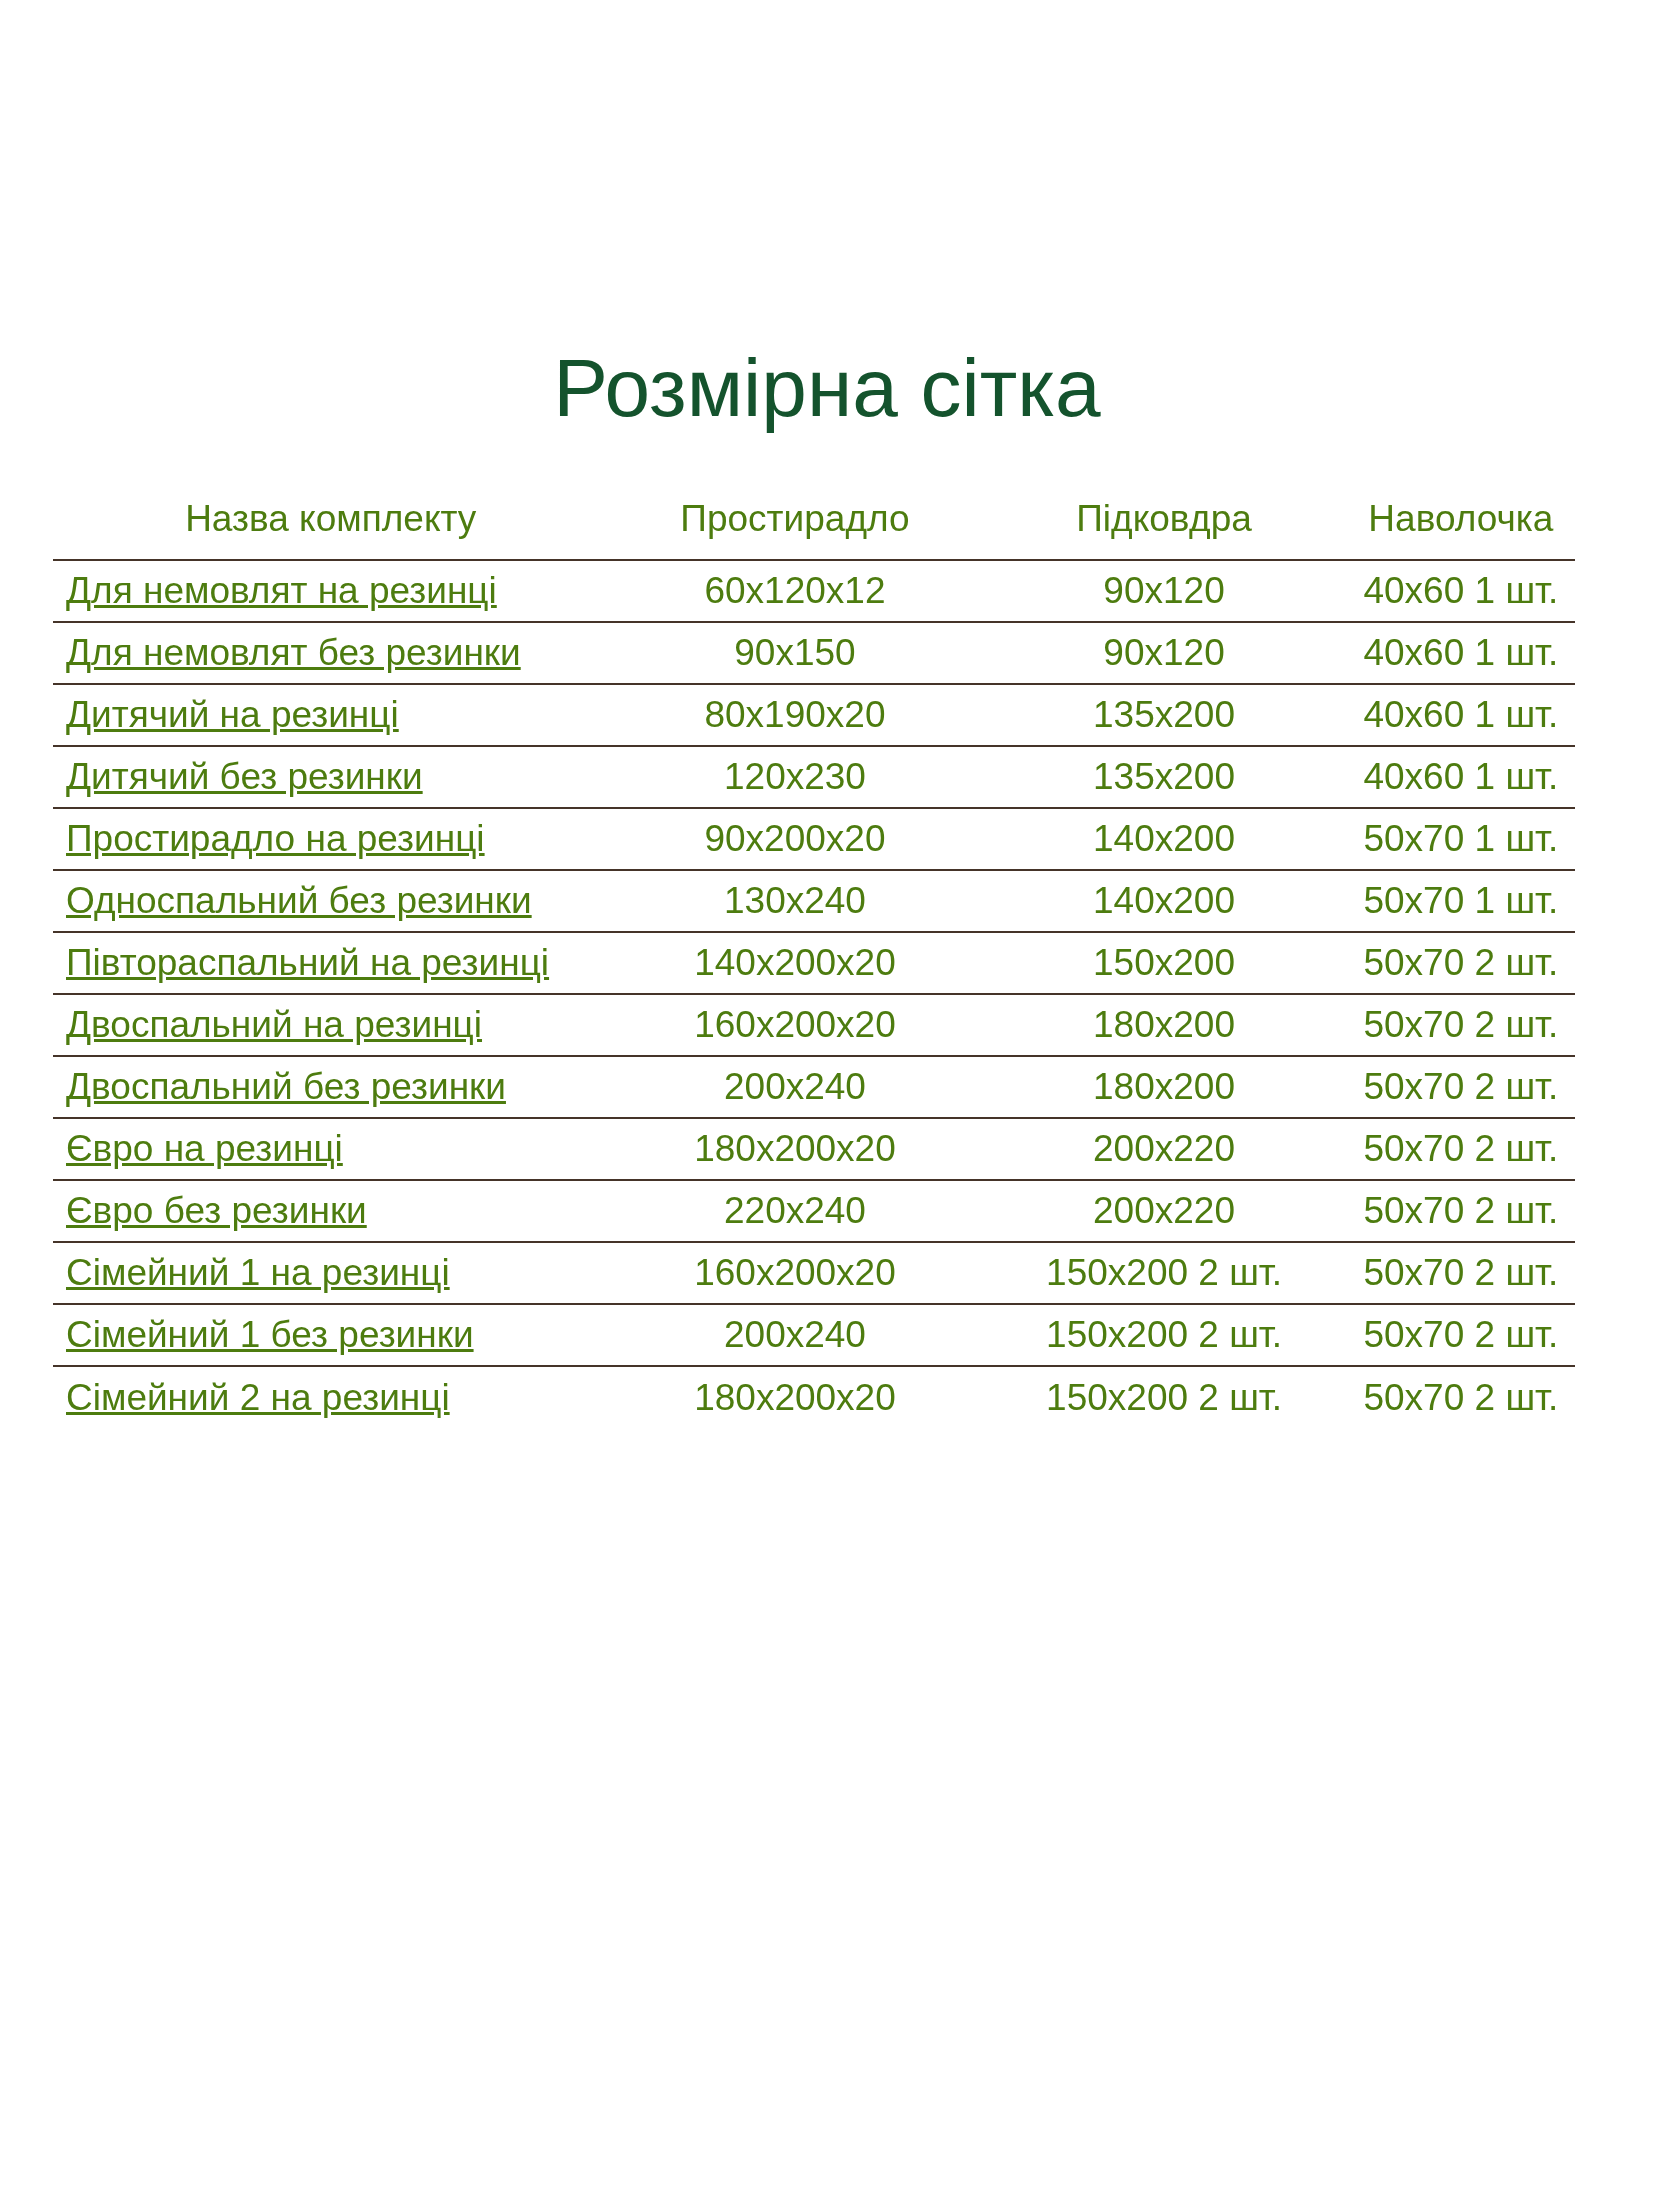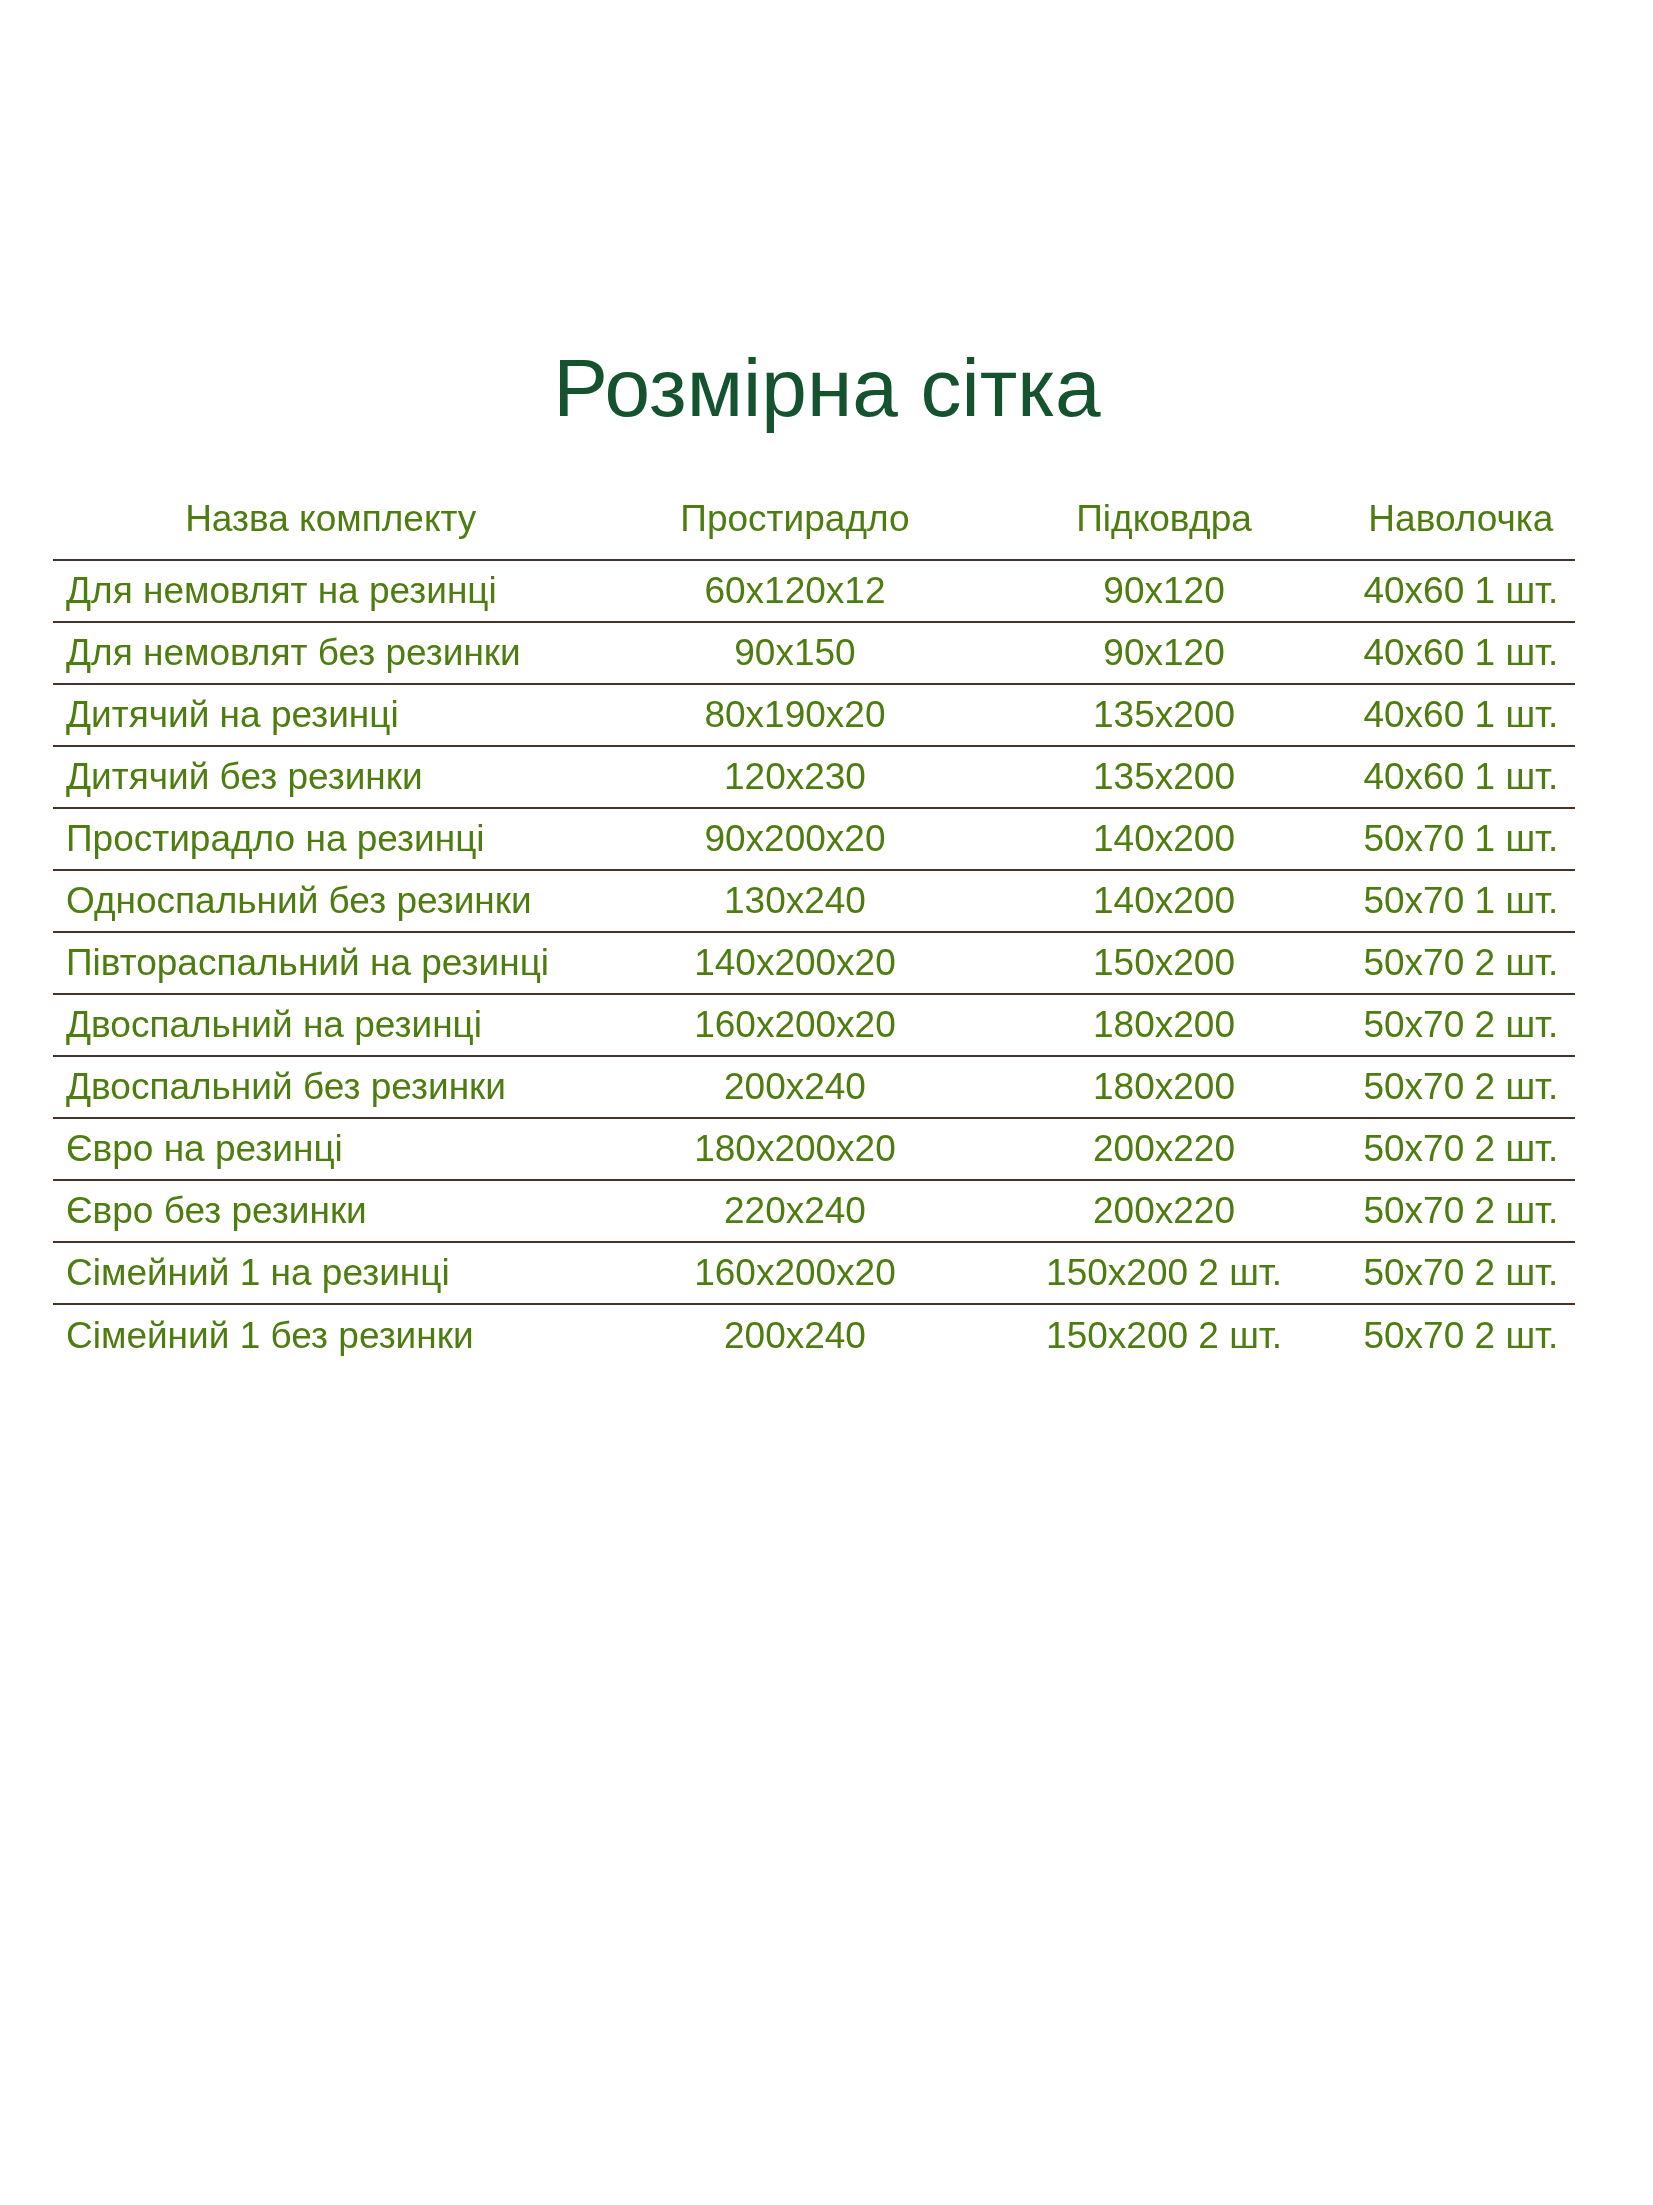--- a/index.html
+++ b/index.html
@@ -50,20 +50,21 @@
     padding: 0;
     border-bottom: 2.5px solid #453429;
     white-space: nowrap;
   }
   thead th { height: 82px; }
   tbody td { height: 62px; }
 
   tbody td.c-name {
     text-align: left;
     padding-left: 13px;
+    text-decoration: underline;
   }
   tbody tr:last-child td { border-bottom: none; }
 </style>
 </head>
 <body>
 
 <main>
 
   <h1 class="page-title">Розмірна сітка</h1>
 
@@ -168,18 +169,24 @@
     <td>50х70 2 шт.</td>
   </tr>
 
   <tr>
     <td class="c-name">Сімейний 1 без резинки</td>
     <td>200х240</td>
     <td>150х200 2 шт.</td>
     <td>50х70 2 шт.</td>
   </tr>
 
+  <tr>
+    <td class="c-name">Сімейний 2 на резинці</td>
+    <td>180х200х20</td>
+    <td>150х200 2 шт.</td>
+    <td>50х70 2 шт.</td>
+  </tr>
 
 </tbody>
   </table>
 
 </main>
 
 
 </body></html>

